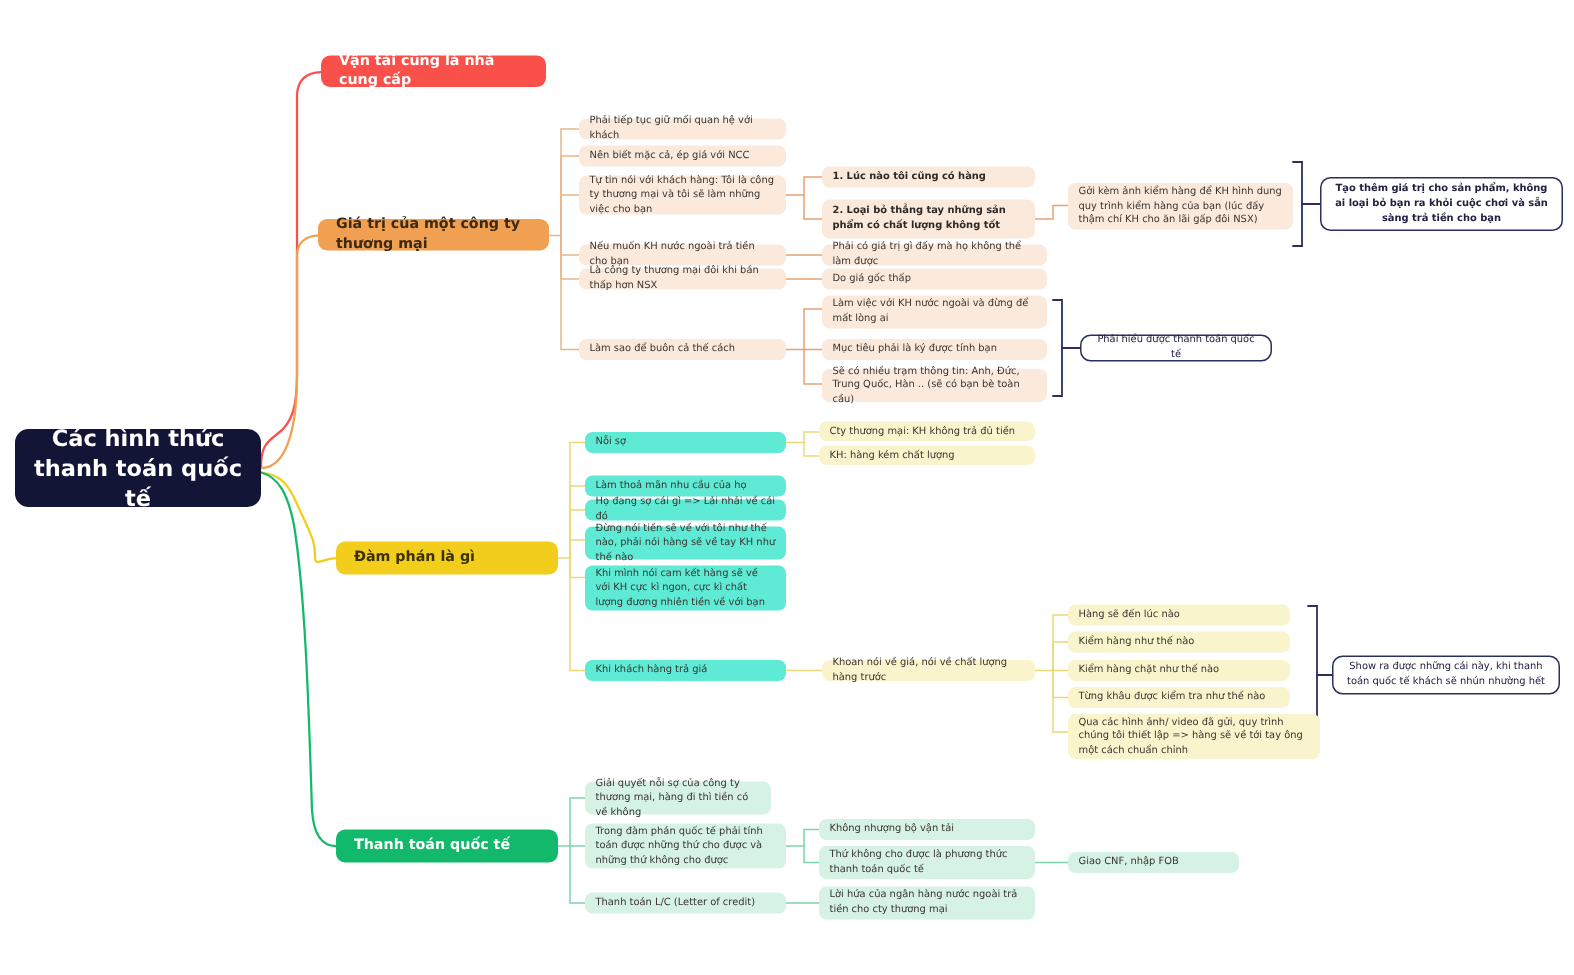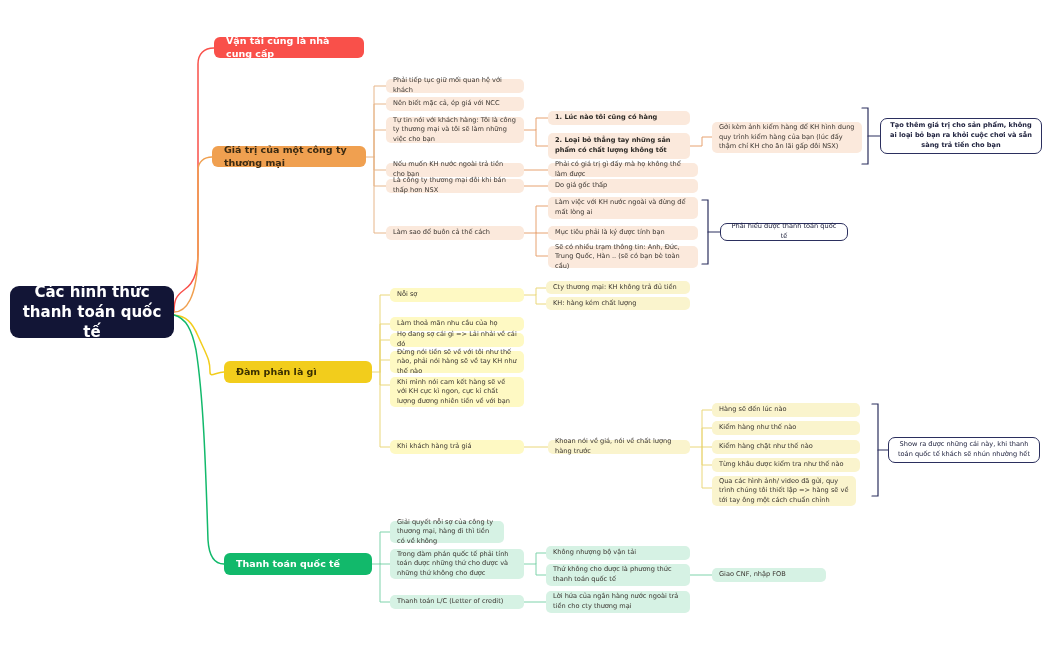--- a/index.html
+++ b/index.html
@@ -35,21 +35,21 @@
   
   .leaf{
     border-radius:5px;display:flex;align-items:center;
     padding:4px 7px;font-size:6.6px;line-height:1.45;
     color:#3a3530;
   }
   .leaf.l2-orange{background:#fbe9dc;}
   .leaf.l3-orange{background:#fbe9dc;}
   .leaf.l4-orange{background:#fbe9dc;}
   .leaf.bold{font-weight:bold;color:#2d2a26;}
-  .leaf.l2-yellow{background:#fef9c3;}
+  .leaf.l2-yellow{background:#5eead4;}
   .leaf.l3-yellow{background:#faf4cd;}
   .leaf.l4-yellow{background:#faf4cd;}
   .leaf.l2-green{background:#d6f2e4;}
   .leaf.l3-green{background:#d6f2e4;}
   .leaf.l4-green{background:#d6f2e4;}
 
   
   .summary{
     border:1px solid #2b2f5e;border-radius:7px;background:#ffffff;
     display:flex;align-items:center;justify-content:center;text-align:center;
@@ -173,26 +173,26 @@
 
   <div class="node leaf l3-yellow" style="left:546px;top:281px;width:144px;height:13px;">Cty thương mại: KH không trả đủ tiền</div>
   <div class="node leaf l3-yellow" style="left:546px;top:297px;width:144px;height:13px;">KH: hàng kém chất lượng</div>
 
   <div class="node leaf l3-yellow" style="left:548px;top:440px;width:142px;height:14px;">Khoan nói về giá, nói về chất lượng hàng trước</div>
 
   <div class="node leaf l4-yellow" style="left:712px;top:403px;width:148px;height:14px;">Hàng sẽ đến lúc nào</div>
   <div class="node leaf l4-yellow" style="left:712px;top:421px;width:148px;height:14px;">Kiểm hàng như thế nào</div>
   <div class="node leaf l4-yellow" style="left:712px;top:440px;width:148px;height:14px;">Kiểm hàng chặt như thế nào</div>
   <div class="node leaf l4-yellow" style="left:712px;top:458px;width:148px;height:14px;">Từng khâu được kiểm tra như thế nào</div>
-  <div class="node leaf l4-yellow" style="left:712px;top:476px;width:144px;height:30px;">Qua các hình ảnh/ video đã gửi, quy trình chúng tôi thiết lập =&gt; hàng sẽ về tới tay ông một cách chuẩn chỉnh</div>
+  <div class="node leaf l4-yellow" style="left:712px;top:476px;width:168px;height:30px;">Qua các hình ảnh/ video đã gửi, quy trình chúng tôi thiết lập =&gt; hàng sẽ về tới tay ông một cách chuẩn chỉnh</div>
   <div class="node summary" style="left:888px;top:437px;width:152px;height:26px;">Show ra được những cái này, khi thanh toán quốc tế khách sẽ nhún nhường hết</div>
 
   <div class="node branch green" style="left:224px;top:553px;width:148px;height:22px;">Thanh toán quốc tế</div>
 
-  <div class="node leaf l2-green" style="left:390px;top:521px;width:114px;height:22px;">Giải quyết nỗi sợ của công ty thương mại, hàng đi thì tiền có về không</div>
+  <div class="node leaf l2-green" style="left:390px;top:521px;width:124px;height:22px;">Giải quyết nỗi sợ của công ty thương mại, hàng đi thì tiền có về không</div>
   <div class="node leaf l2-green" style="left:390px;top:549px;width:134px;height:30px;">Trong đàm phán quốc tế phải tính toán được những thứ cho được và những thứ không cho được</div>
   <div class="node leaf l2-green" style="left:390px;top:595px;width:134px;height:14px;">Thanh toán L/C (Letter of credit)</div>
 
   <div class="node leaf l3-green" style="left:546px;top:546px;width:144px;height:14px;">Không nhượng bộ vận tải</div>
   <div class="node leaf l3-green" style="left:546px;top:564px;width:144px;height:22px;">Thứ không cho được là phương thức thanh toán quốc tế</div>
   <div class="node leaf l4-green" style="left:712px;top:568px;width:114px;height:14px;">Giao CNF, nhập FOB</div>
 
   <div class="node leaf l3-green" style="left:546px;top:591px;width:144px;height:22px;">Lời hứa của ngân hàng nước ngoài trả tiền cho cty thương mại</div>
 
 </div>

